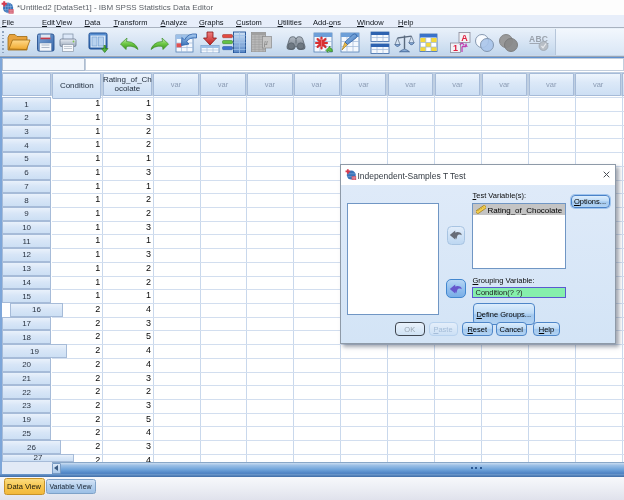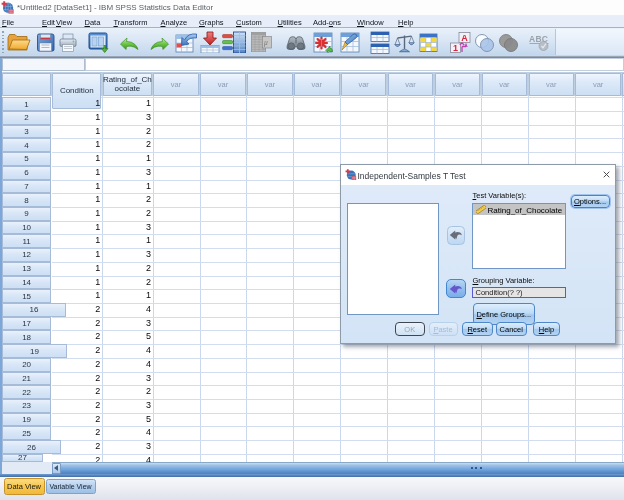--- a/index.html
+++ b/index.html
@@ -286,21 +286,21 @@
 <div class="hline" style="left:51.5px;top:344.16px;width:572.5px;"></div>
 <div class="hline" style="left:51.5px;top:357.88px;width:572.5px;"></div>
 <div class="hline" style="left:51.5px;top:371.60px;width:572.5px;"></div>
 <div class="hline" style="left:51.5px;top:385.32px;width:572.5px;"></div>
 <div class="hline" style="left:51.5px;top:399.04px;width:572.5px;"></div>
 <div class="hline" style="left:51.5px;top:412.76px;width:572.5px;"></div>
 <div class="hline" style="left:51.5px;top:426.48px;width:572.5px;"></div>
 <div class="hline" style="left:51.5px;top:440.20px;width:572.5px;"></div>
 <div class="hline" style="left:51.5px;top:453.92px;width:572.5px;"></div>
 <div class="hdrcell" style="left:2px;top:72.5px;width:48.7px;height:23.5px;"></div>
-<div class="hdrcell" style="left:52.2px;top:72.5px;width:49.2px;height:36px;">Condition</div>
+<div class="hdrcell" style="left:52.2px;top:72.5px;width:49.2px;height:26px;">Condition</div>
 <div class="hdrcell" style="left:102.8px;top:72.5px;width:49.1px;height:23.5px;line-height:9.5px;text-align:center;">Rating_of_Ch<br>ocolate</div>
 <div class="hdrcell" style="left:153.3px;top:72.5px;width:45.5px;height:23.5px;color:#8c9cb4;font-size:7.5px;">var</div>
 <div class="hdrcell" style="left:200.2px;top:72.5px;width:45.5px;height:23.5px;color:#8c9cb4;font-size:7.5px;">var</div>
 <div class="hdrcell" style="left:247.1px;top:72.5px;width:45.5px;height:23.5px;color:#8c9cb4;font-size:7.5px;">var</div>
 <div class="hdrcell" style="left:294.0px;top:72.5px;width:45.5px;height:23.5px;color:#8c9cb4;font-size:7.5px;">var</div>
 <div class="hdrcell" style="left:340.9px;top:72.5px;width:45.5px;height:23.5px;color:#8c9cb4;font-size:7.5px;">var</div>
 <div class="hdrcell" style="left:387.8px;top:72.5px;width:45.5px;height:23.5px;color:#8c9cb4;font-size:7.5px;">var</div>
 <div class="hdrcell" style="left:434.7px;top:72.5px;width:45.5px;height:23.5px;color:#8c9cb4;font-size:7.5px;">var</div>
 <div class="hdrcell" style="left:481.6px;top:72.5px;width:45.5px;height:23.5px;color:#8c9cb4;font-size:7.5px;">var</div>
 <div class="hdrcell" style="left:528.5px;top:72.5px;width:45.5px;height:23.5px;color:#8c9cb4;font-size:7.5px;">var</div>
@@ -344,21 +344,21 @@
 <div class="dval" style="left:104.1px;top:248.12px;width:46.8px;">3</div>
 <div class="rowhdr" style="left:2px;top:261.84px;width:49.2px;height:13.72px;">13</div>
 <div class="dval" style="left:53.2px;top:261.84px;width:47.2px;">1</div>
 <div class="dval" style="left:104.1px;top:261.84px;width:46.8px;">2</div>
 <div class="rowhdr" style="left:2px;top:275.56px;width:49.2px;height:13.72px;">14</div>
 <div class="dval" style="left:53.2px;top:275.56px;width:47.2px;">1</div>
 <div class="dval" style="left:104.1px;top:275.56px;width:46.8px;">2</div>
 <div class="rowhdr" style="left:2px;top:289.28px;width:49.2px;height:13.72px;">15</div>
 <div class="dval" style="left:53.2px;top:289.28px;width:47.2px;">1</div>
 <div class="dval" style="left:104.1px;top:289.28px;width:46.8px;">1</div>
-<div class="rowhdr" style="left:2px;top:303.00px;width:64px;height:13.72px;">16</div>
+<div class="rowhdr" style="left:10px;top:303.00px;width:53px;height:13.72px;">16</div>
 <div class="dval" style="left:53.2px;top:303.00px;width:47.2px;">2</div>
 <div class="dval" style="left:104.1px;top:303.00px;width:46.8px;">4</div>
 <div class="rowhdr" style="left:2px;top:316.72px;width:49.2px;height:13.72px;">17</div>
 <div class="dval" style="left:53.2px;top:316.72px;width:47.2px;">2</div>
 <div class="dval" style="left:104.1px;top:316.72px;width:46.8px;">3</div>
 <div class="rowhdr" style="left:2px;top:330.44px;width:49.2px;height:13.72px;">18</div>
 <div class="dval" style="left:53.2px;top:330.44px;width:47.2px;">2</div>
 <div class="dval" style="left:104.1px;top:330.44px;width:46.8px;">5</div>
 <div class="rowhdr" style="left:2px;top:344.16px;width:65px;height:13.72px;">19</div>
 <div class="dval" style="left:53.2px;top:344.16px;width:47.2px;">2</div>
@@ -377,21 +377,21 @@
 <div class="dval" style="left:104.1px;top:399.04px;width:46.8px;">3</div>
 <div class="rowhdr" style="left:2px;top:412.76px;width:49.2px;height:13.72px;">19</div>
 <div class="dval" style="left:53.2px;top:412.76px;width:47.2px;">2</div>
 <div class="dval" style="left:104.1px;top:412.76px;width:46.8px;">5</div>
 <div class="rowhdr" style="left:2px;top:426.48px;width:49.2px;height:13.72px;">25</div>
 <div class="dval" style="left:53.2px;top:426.48px;width:47.2px;">2</div>
 <div class="dval" style="left:104.1px;top:426.48px;width:46.8px;">4</div>
 <div class="rowhdr" style="left:2px;top:440.20px;width:59px;height:13.72px;">26</div>
 <div class="dval" style="left:53.2px;top:440.20px;width:47.2px;">2</div>
 <div class="dval" style="left:104.1px;top:440.20px;width:46.8px;">3</div>
-<div class="rowhdr" style="left:2px;top:453.92px;width:41px;height:8.08px;">27</div>
+<div class="rowhdr" style="left:2px;top:453.92px;width:72px;height:8.08px;">27</div>
 <div class="dval" style="left:53.2px;top:453.92px;width:47.2px;">2</div>
 <div class="dval" style="left:104.1px;top:453.92px;width:46.8px;">4</div>
 <div class="abs" style="left:2px;top:462px;width:49.5px;height:12.5px;background:#e2eaf6;"></div>
 <div class="abs" style="left:51.5px;top:462px;width:572.5px;height:12.5px;background:linear-gradient(180deg,#cadcf0 0%,#9cc0e6 20%,#6fa3da 55%,#5589c8 80%,#4d7fbc 100%);border-top:1px solid #8aa8c8;"></div>
 <div class="abs" style="left:51.5px;top:462.5px;width:9.5px;height:11.5px;background:linear-gradient(180deg,#dce9f7,#aac8ea);border:1px solid #7a9cc4;border-radius:1px;"></div>
 <div class="abs" style="left:53.5px;top:465px;width:0;height:0;border-top:3px solid transparent;border-bottom:3px solid transparent;border-right:4px solid #3a5a80;"></div>
 <div class="abs" style="left:471px;top:467px;width:12px;height:2px;background:repeating-linear-gradient(90deg,#2d5a94 0 2px,transparent 2px 4.5px);"></div>
 <div class="abs" style="left:0;top:474px;width:624px;height:3px;background:linear-gradient(180deg,#6f9cd0,#3f6ca6);"></div>
 <div class="abs" style="left:0;top:477px;width:624px;height:23px;background:linear-gradient(180deg,#f7f8fb 0%,#eceef4 50%,#e0e2ec 100%);"></div>
 <div class="abs" style="left:3.5px;top:477.5px;width:41px;height:17px;background:linear-gradient(180deg,#fbdc80 0%,#f7c74f 50%,#f3b83a 100%);border:1px solid #c89228;border-radius:2.5px;display:flex;align-items:center;justify-content:center;font-size:7.5px;color:#1a1a10;">Data View</div>
@@ -425,21 +425,21 @@
     <g transform="rotate(-35 5 4.5)">
       <rect x="-0.5" y="2.8" width="11" height="3.4" rx="0.7" fill="#f3cd4e" stroke="#95751a" stroke-width="0.6"></rect>
       <path d="M2 2.8v1.5 M4 2.8v1.5 M6 2.8v1.5 M8 2.8v1.5" stroke="#95751a" stroke-width="0.5"></path>
     </g>
   </svg>
 <div class="abs" style="left:487.5px;top:205.5px;font-size:8px;color:#000;">Rating_of_Chocolate</div>
 <div class="btn" style="left:570.5px;top:195px;width:39px;height:12.5px;border:1px solid #4a82c8;box-shadow:0 0 0 1px #a0c4ec;">
     <span><u>O</u>ptions...</span>
   </div>
 <div class="abs" style="left:472.5px;top:276px;font-size:7.5px;color:#0a0a0a;"><u>G</u>rouping Variable:</div>
-<div class="abs" style="left:471.5px;top:286.5px;width:94px;height:11.5px;background:#e5e5e5;border:1px solid #5a5ad0;font-size:7.5px;color:#1a1a1a;padding-left:3px;line-height:9.5px;">Condition(? ?)</div>
+<div class="abs" style="left:471.5px;top:286.5px;width:94px;height:11.5px;background:#86efac;border:1px solid #5a5ad0;font-size:7.5px;color:#1a1a1a;padding-left:3px;line-height:9.5px;">Condition(? ?)</div>
 <div class="btn" style="left:472.5px;top:303px;width:62.5px;height:22px;">
     <span><u>D</u>efine Groups...</span>
   </div>
 <div class="abs" style="left:394.5px;top:322px;width:30.5px;height:14px;border-radius:4px;background:linear-gradient(180deg,#eaf2fb,#cfe2f4);border:1.3px solid #3f4650;display:flex;align-items:center;justify-content:center;font-size:7.5px;color:#9aa6b2;">OK</div>
 <div class="abs" style="left:428.5px;top:322px;width:29px;height:14px;border-radius:4px;background:linear-gradient(180deg,#e4eefa,#cce0f5);border:1px solid #b8d2ee;display:flex;align-items:center;justify-content:center;font-size:7.5px;color:#a4bcd8;">
     <span><u>P</u>aste</span>
   </div>
 <div class="btn" style="left:461.5px;top:322px;width:31.5px;height:14px;">
     <span><u>R</u>eset</span>
   </div>

